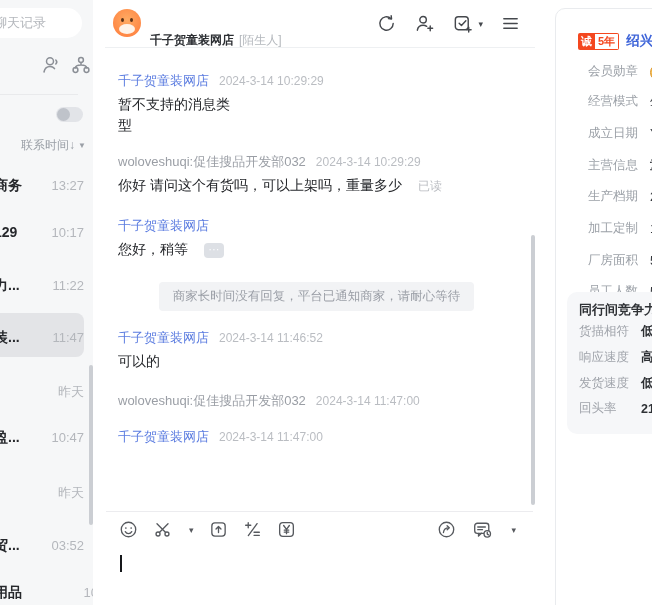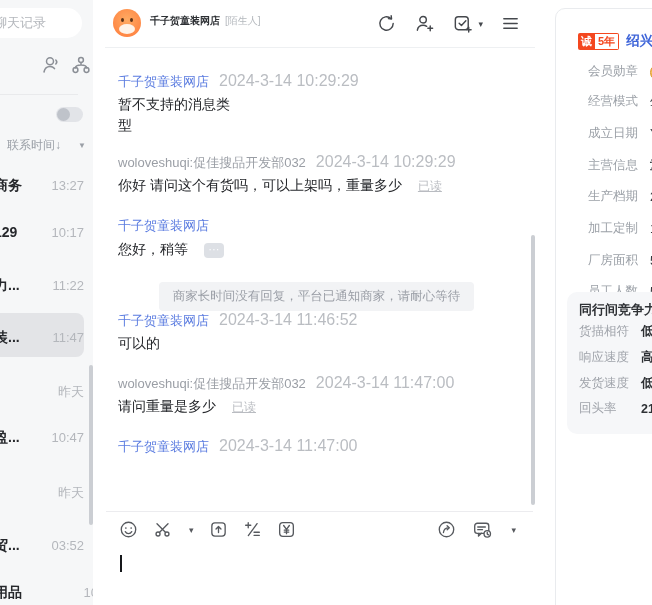--- a/index.html
+++ b/index.html
@@ -11,49 +11,49 @@
 
   
   .sidebar{position:absolute;left:0;top:0;width:93px;height:605px;background:#f6f7f8;}
   .search-pill{position:absolute;left:-34px;top:8px;width:116px;height:30px;background:#fff;
                border-radius:15px;font-size:13px;color:#b4b7bc;line-height:30px;padding-left:28px;box-sizing:border-box;}
   .side-tabs{position:absolute;top:54px;left:0;width:93px;height:24px;}
   .side-tab{position:absolute;top:0;width:22px;height:22px;color:#8b8f96;}
   .side-divider{position:absolute;top:94px;left:0;width:78px;height:1px;background:#e9eaec;}
   .toggle{position:absolute;left:56px;top:107px;width:27px;height:15px;border-radius:8px;background:#e2e4e8;}
   .toggle-knob{position:absolute;left:1px;top:1px;width:13px;height:13px;border-radius:50%;background:#bfc3ca;}
-  .sort-row{position:absolute;top:137px;right:7px;font-size:12px;color:#9ba0a7;display:flex;align-items:center;gap:17px;}
+  .sort-row{position:absolute;top:137px;right:7px;font-size:12px;color:#9ba0a7;display:flex;align-items:center;gap:3px;}
   .sort-caret{font-size:8px;color:#9ba0a7;}
   .conv-row{position:absolute;left:0;width:93px;height:20px;}
   .conv-name{position:absolute;left:-6px;top:0;font-size:14px;font-weight:700;color:#26282c;white-space:nowrap;}
   .conv-time{position:absolute;right:9px;top:1px;font-size:13px;color:#b4b7bc;}
   .conv-selected-bg{position:absolute;left:-12px;top:313px;width:96px;height:44px;border-radius:8px;background:#e3e4e7;}
   .side-scrollbar{position:absolute;left:89px;top:365px;width:4px;height:160px;border-radius:2px;background:#cbced3;}
 
   
   .chat{position:absolute;left:93px;top:0;width:452px;height:605px;background:#fff;}
   .chat-header{position:absolute;top:0;left:0;right:0;height:48px;}
   .avatar{position:absolute;left:20px;top:9px;width:28px;height:28px;border-radius:50%;
           background:radial-gradient(circle at 50% 38%,#ffab63,#ff7a3a);overflow:hidden;}
   .avatar .muzzle{position:absolute;left:6px;top:15px;width:16px;height:10px;border-radius:50%;background:#fff3e8;}
   .avatar .eye{position:absolute;top:9px;width:3px;height:4px;border-radius:50%;background:#5c3317;}
-  .chat-title{position:absolute;left:57px;top:14px;font-size:10px;font-weight:700;color:#2c2f33;white-space:nowrap;}
+  .chat-title{position:absolute;left:57px;top:32px;font-size:12px;font-weight:700;color:#2c2f33;white-space:nowrap;}
   .chat-tag{font-weight:400;color:#b4b8bd;margin-left:5px;}
   .header-icons{position:absolute;right:24px;top:13px;display:flex;align-items:center;gap:17px;}
   .hdr-caret{font-size:9px;color:#45484d;margin-left:-12px;}
   .chat-header-divider{position:absolute;left:12px;right:10px;top:47px;height:1px;background:#eef0f2;}
 
   .messages{position:absolute;top:48px;left:0;right:0;bottom:94px;padding:24px 30px 0 25px;box-sizing:border-box;overflow:hidden;}
   .msg-head{display:flex;align-items:baseline;gap:10px;height:17px;margin-bottom:5px;}
   .msg-author{font-size:13px;white-space:nowrap;}
   .msg-author.shop{color:#5b7ce0;}
   .msg-author.user{color:#9a9ea5;}
-  .msg-time{font-size:16px;color:#babdc2;white-space:nowrap;}
+  .msg-time{font-size:12px;color:#babdc2;white-space:nowrap;}
   .msg-body{font-size:14px;color:#25272b;line-height:21px;white-space:pre-line;}
-  .read-badge{font-size:12px;color:#b9bcc1;margin-left:16px;text-decoration:underline;}
+  .read-badge{font-size:12px;color:#b9bcc1;margin-left:16px;}
   .more-chip{display:inline-block;width:20px;height:15px;background:#dde0e5;color:#fafbfc;border-radius:4px;
              font-size:11px;line-height:13px;text-align:center;margin-left:16px;vertical-align:1px;}
   .sys-wrap{text-align:center;}
   .sys-notice{display:inline-block;background:#f2f3f5;color:#9a9ea6;font-size:12.5px;padding:6px 14px;border-radius:4px;}
   .chat-scrollbar{position:absolute;right:10px;top:235px;width:4px;height:270px;border-radius:2px;background:#cbced3;}
 
   .composer{position:absolute;left:0;right:0;bottom:0;height:94px;}
   .composer-divider{position:absolute;top:0;left:13px;right:12px;height:1px;background:#ececef;}
   .composer-toolbar{position:absolute;top:9px;left:26px;right:29px;display:flex;align-items:center;}
   .tool-group-left{display:flex;align-items:center;gap:15px;}
@@ -222,38 +222,37 @@
         <div class="msg-body"><span>你好 请问这个有货吗，可以上架吗，重量多少</span><span class="read-badge">已读</span></div>
       </div>
 
       <div class="msg" style="margin-bottom:22px;">
         <div class="msg-head">
           <span class="msg-author shop">千子贺童装网店</span>
         </div>
         <div class="msg-body"><span>您好，稍等</span><span class="more-chip">⋯</span></div>
       </div>
 
-      <div class="sys-wrap" style="text-decoration:underline;">
+      <div class="sys-wrap" style="margin-bottom:18px;text-decoration:underline;">
         <span class="sys-notice">商家长时间没有回复，平台已通知商家，请耐心等待</span>
       </div>
 
       <div class="msg" style="margin-bottom:20px;">
         <div class="msg-head">
           <span class="msg-author shop">千子贺童装网店</span>
           <span class="msg-time">2024-3-14 11:46:52</span>
         </div>
         <div class="msg-body">可以的</div>
       </div>
 
       <div class="msg" style="margin-bottom:19px;">
         <div class="msg-head">
           <span class="msg-author user">woloveshuqi:促佳搜品开发部032</span>
           <span class="msg-time">2024-3-14 11:47:00</span>
         </div>
-        <div class="msg-body"><span>请问重量是多少</span><span class="read-badge">已读</span></div>
       </div>
 
       <div class="msg">
         <div class="msg-head">
           <span class="msg-author shop">千子贺童装网店</span>
           <span class="msg-time">2024-3-14 11:47:00</span>
         </div>
       </div>
     </div>
 

